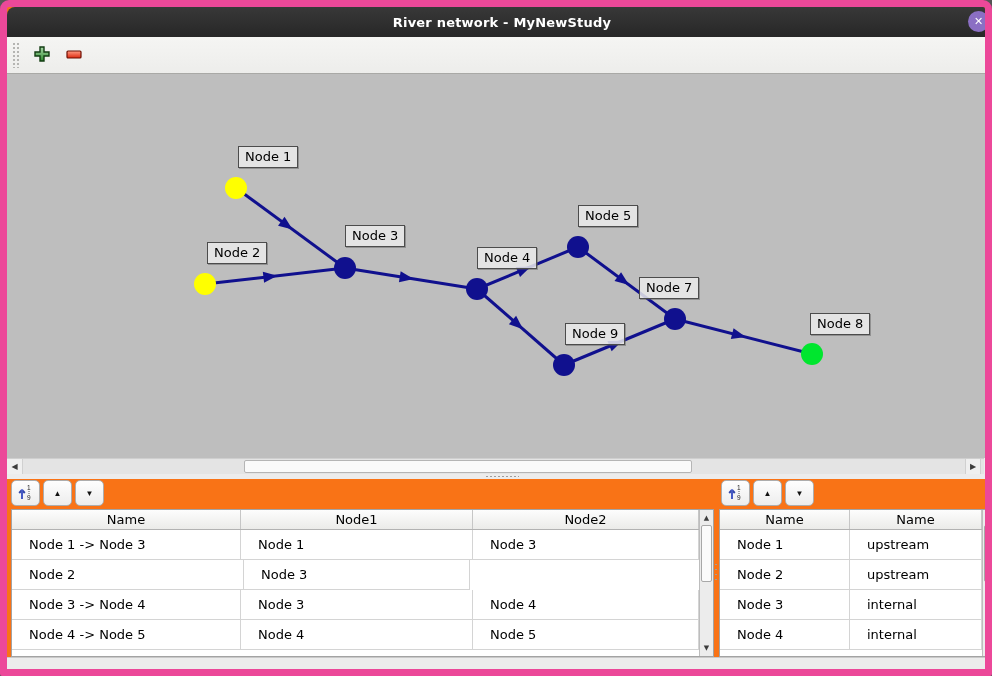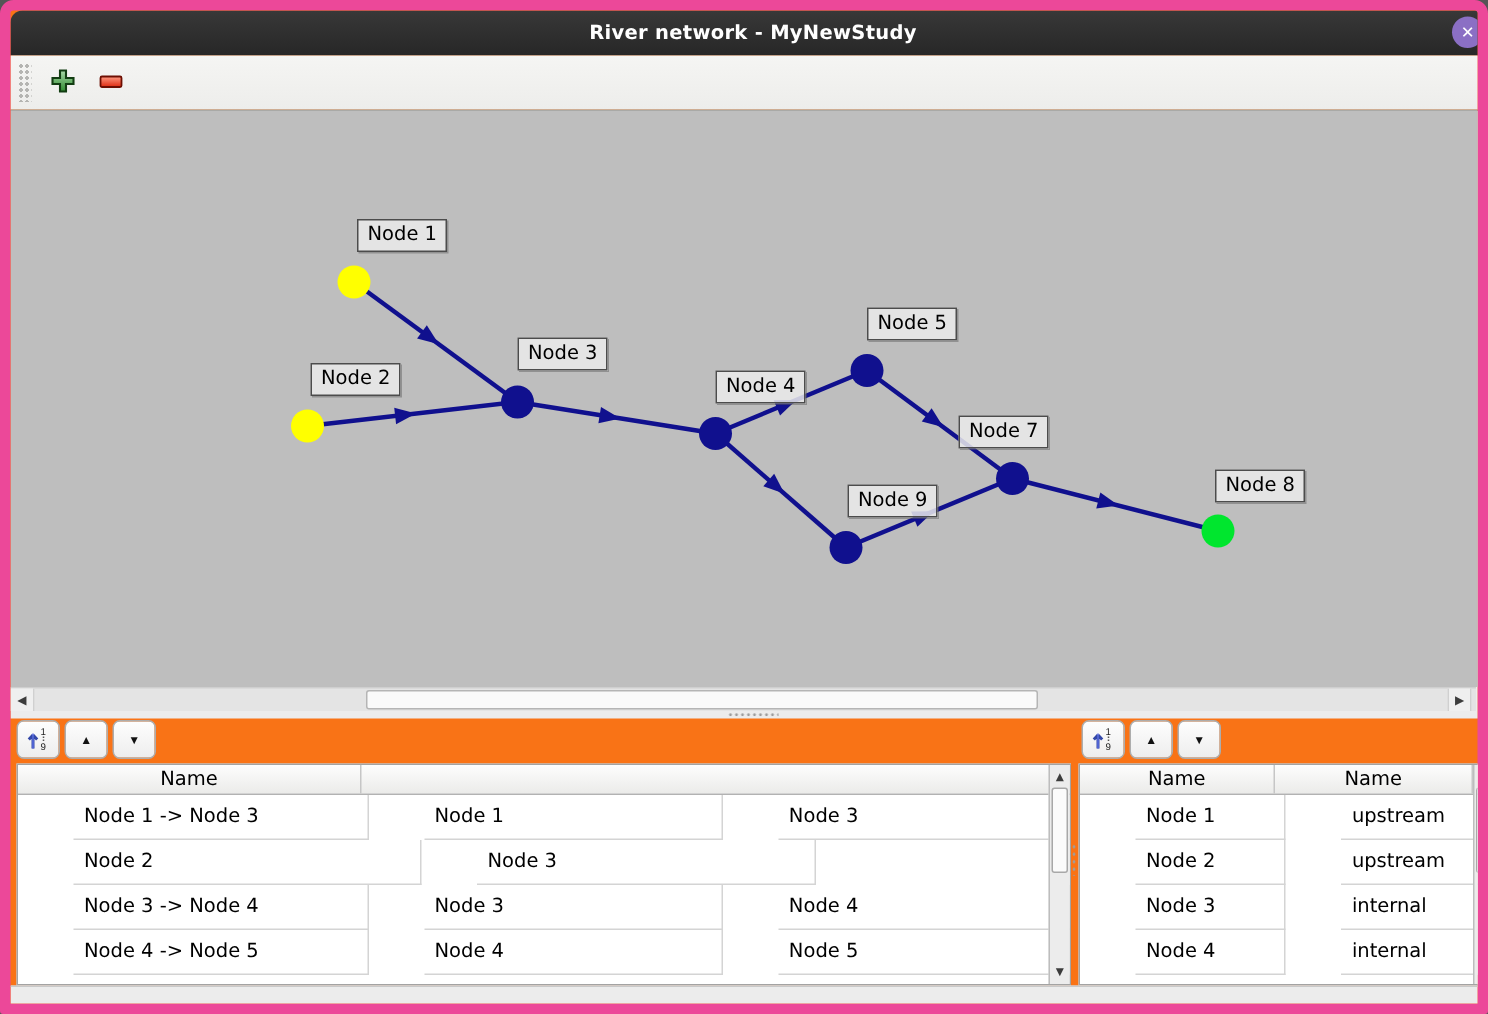--- a/index.html
+++ b/index.html
@@ -118,23 +118,23 @@
     background:#fff; border:1px solid #a3a3a3;
   }
   .trow { display:flex; }
   .trow.head { height:20px; background:linear-gradient(#fdfdfd,#ebebe9); border-bottom:1px solid #b2b2b2; }
   .trow.head .cell {
     display:flex; align-items:center; justify-content:center;
     font-size:13px; color:#000; border-right:1px solid #c6c6c6;
   }
   .tbody .trow { height:30px; background:#fff; }
   .tbody .cell {
-    display:flex; align-items:center; padding-left:7px;
+    display:flex; align-items:center; padding-left:17px;
     font-size:13px; color:#000;
-    border-right:1px solid #d4d4d4; border-bottom:1px solid #d4d4d4;margin-left:37px;
+    border-right:1px solid #d4d4d4; border-bottom:1px solid #d4d4d4;
   }
   .tscroll {
     position:absolute; right:0; top:0; bottom:0; width:14px;
     background:#ececec; border-left:1px solid #bdbdbd;
   }
   .tscroll .arrow { position:absolute; width:100%; height:14px; line-height:14px; }
   .tscroll .arrow.up { top:1px; }
   .tscroll .arrow.down { bottom:1px; }
   .tscroll .thumb {
     position:absolute; left:1px; top:15px; width:11px; height:57px;
@@ -286,20 +286,22 @@
   <button class="pbtn" style="left:746px">
       <span>▲</span>
     </button>
   <button class="pbtn" style="left:778px">
       <span>▼</span>
     </button>
 
   <div class="dtable lt" style="left:4px; width:703px;">
     <div class="trow head">
         <div class="cell c0">Name</div>
+        <div class="cell c1">Node1</div>
+        <div class="cell c2">Node2</div>
       </div>
     <div class="tbody">
         <div class="trow">
           <div class="cell c0">Node 1 -&gt; Node 3</div>
           <div class="cell c1">Node 1</div>
           <div class="cell c2">Node 3</div>
         </div>
         <div class="trow">
           <div class="cell c1">Node 2</div>
           <div class="cell c2">Node 3</div>

